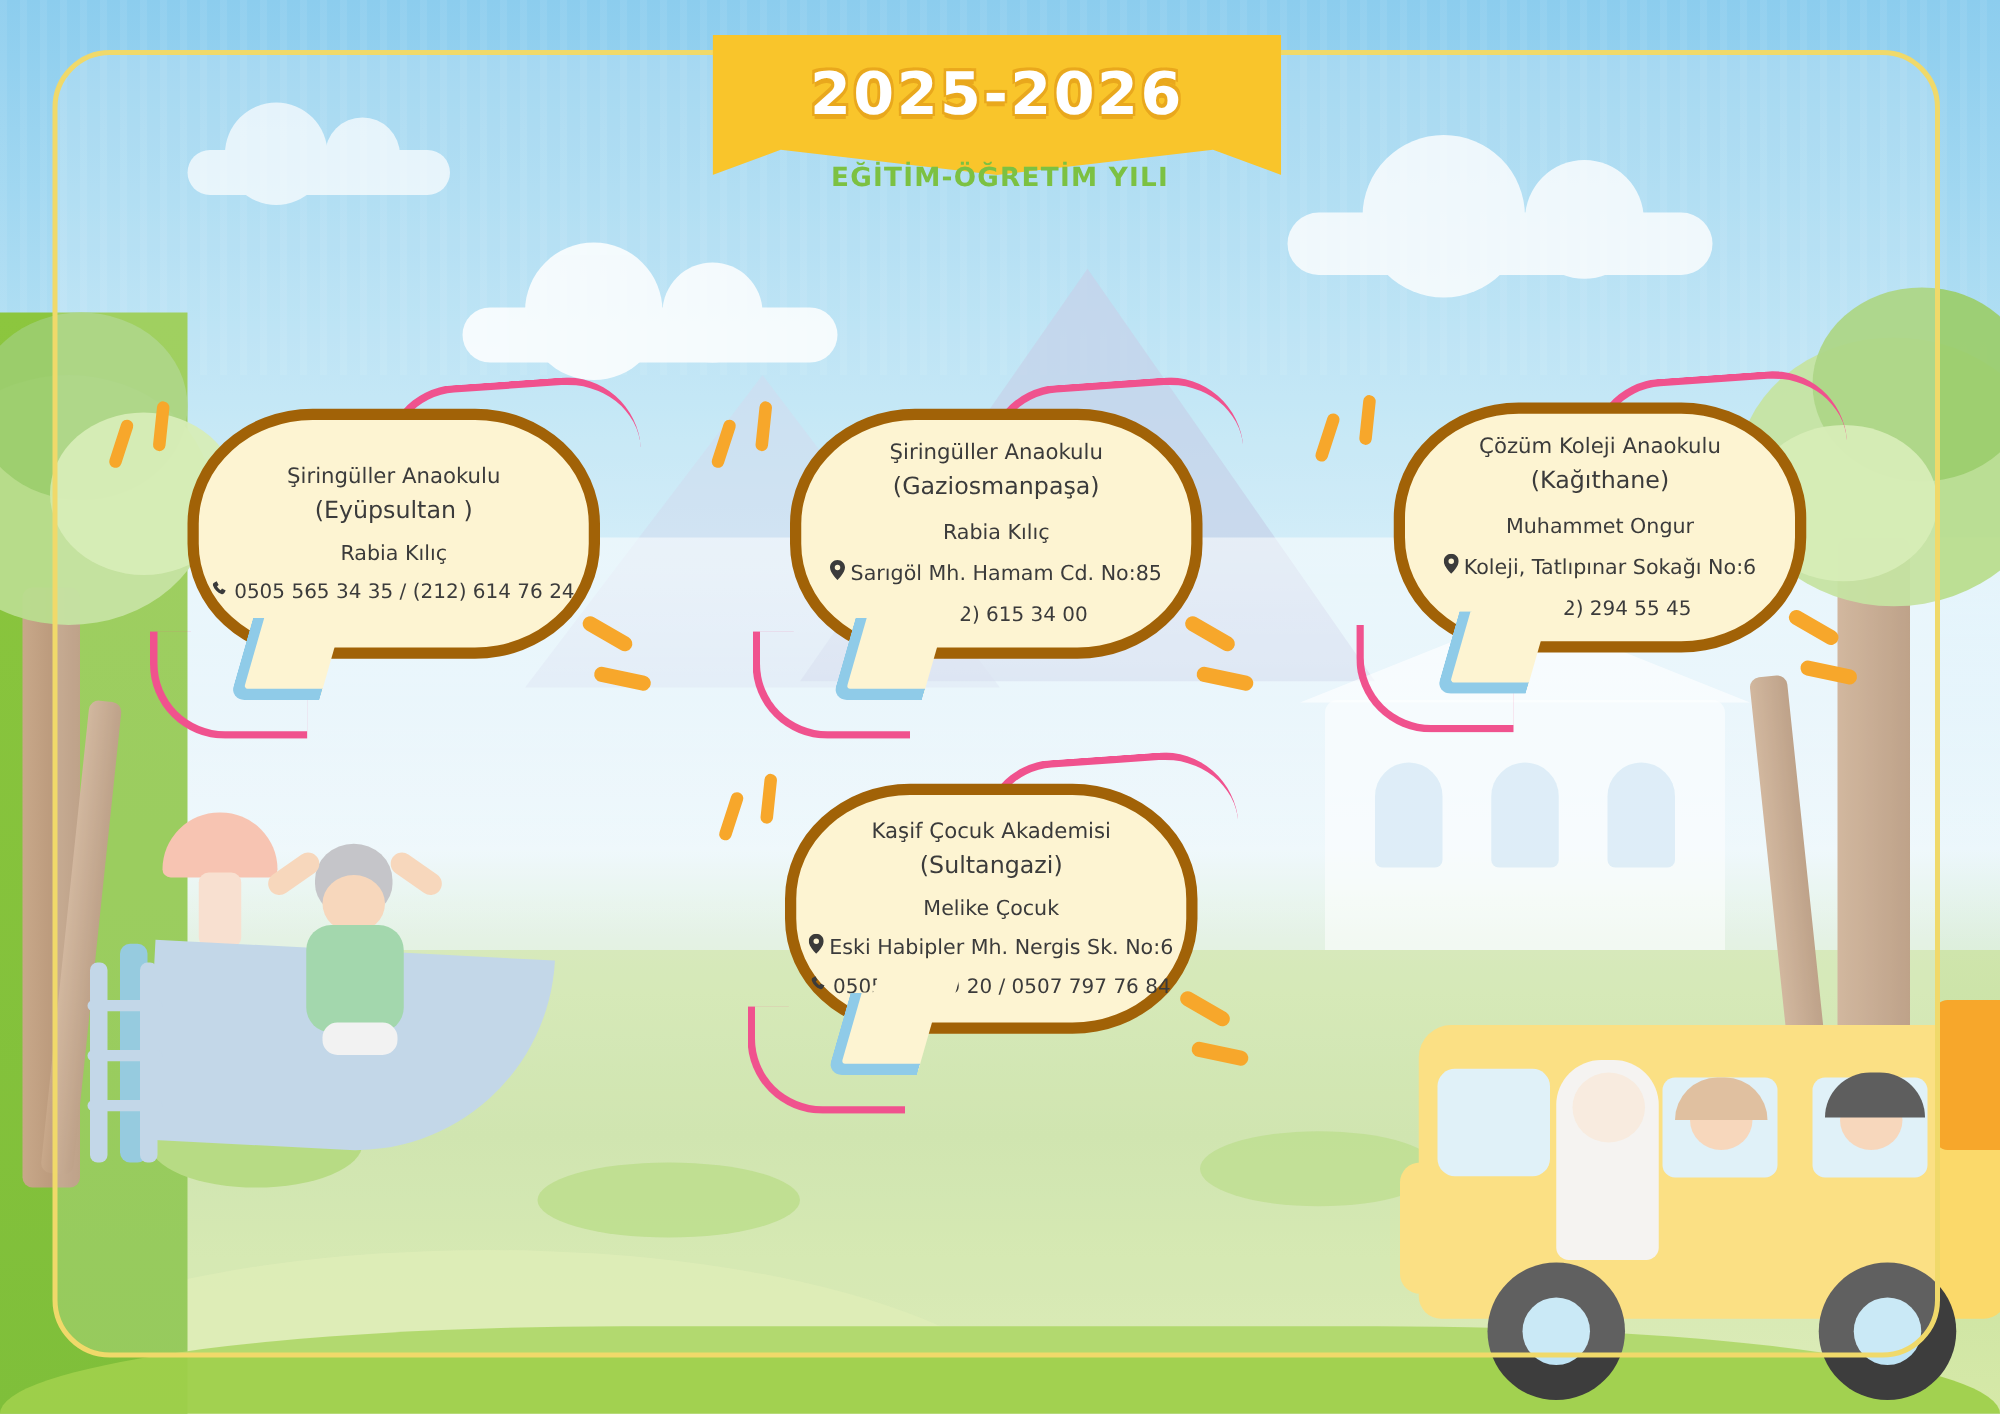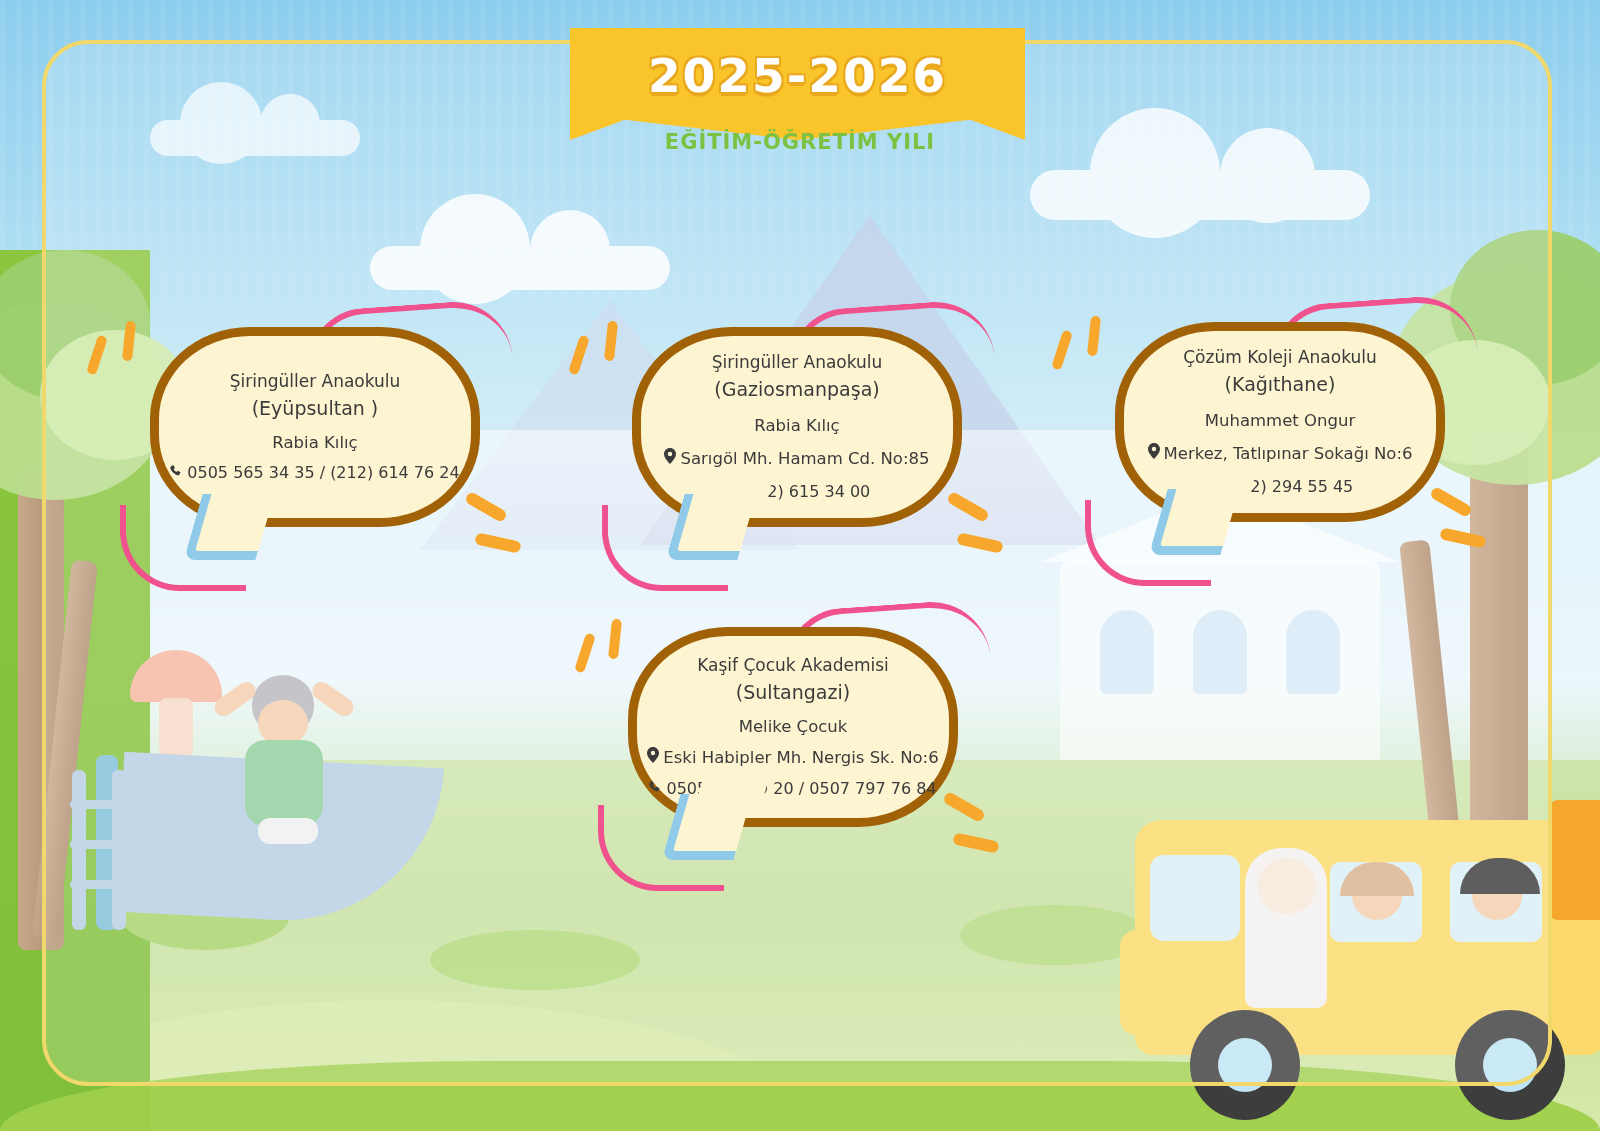--- a/index.html
+++ b/index.html
@@ -473,21 +473,21 @@
       <div class="tail"></div>
       <div class="line name">Çözüm Koleji Anaokulu</div>
       <div class="line sub">(Kağıthane)</div>
       <div class="line" style="margin-top:8px;">Muhammet Ongur</div>
       <div class="line addr" style="margin-top:8px;">
         <span class="ico">
           <svg width="12" height="16" viewBox="0 0 12 16">
               <path d="M6 0C2.7 0 0 2.7 0 6c0 4.3 6 10 6 10s6-5.7 6-10c0-3.3-2.7-6-6-6zm0 8.2A2.2 2.2 0 1 1 6 3.8a2.2 2.2 0 0 1 0 4.4z" fill="#3b3b3b"></path>
             </svg>
         </span>
-        <span>Merkez, Tatlıpınar Sokağı No:6</span>
+        <span>Koleji, Tatlıpınar Sokağı No:6</span>
       </div>
       <div class="line phone" style="margin-top:8px;">
         <span class="ico">
           <svg width="13" height="14" viewBox="0 0 14 14">
               <path d="M3.6 0.6 1.3 1.8C.4 2.3.1 3.4.5 4.4c1.2 3.2 3.9 5.9 7.1 7.1 1 .4 2.1.1 2.6-.8l1.2-2.3-3.2-1.6-1.1 1.4C5.9 7.6 4.6 6.3 3.9 4.8L5.3 3.8 3.6.6z" fill="#3b3b3b"></path>
             </svg>
         </span>
         <span>(212) 294 55 45</span>
       </div>
     </div>

